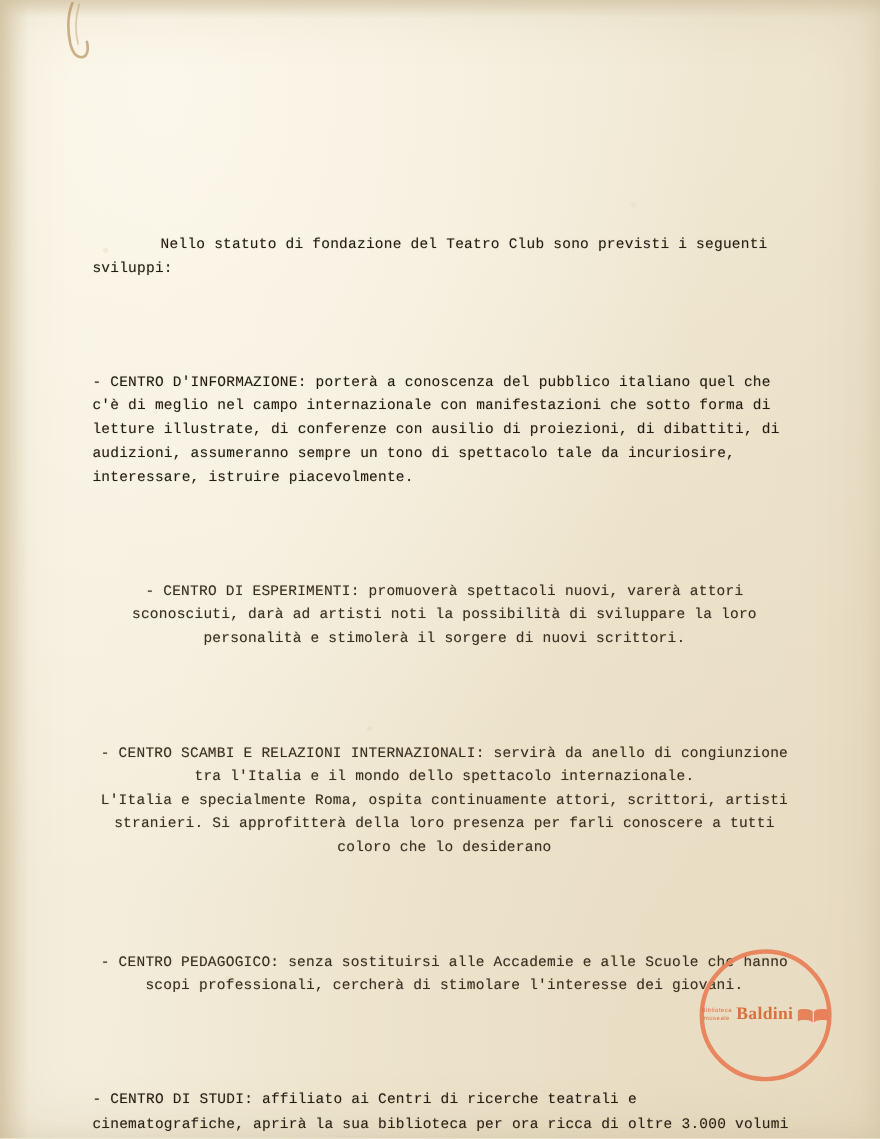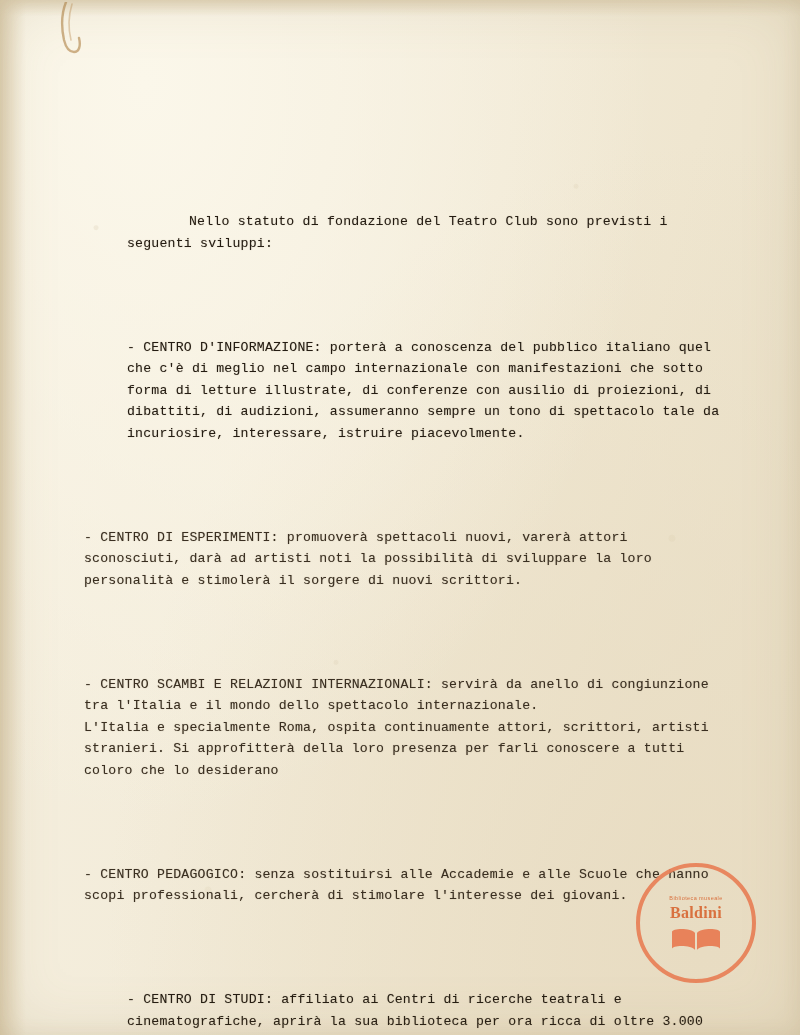--- a/index.html
+++ b/index.html
@@ -87,43 +87,43 @@
     letter-spacing: .2px;
     white-space: pre-wrap;
   }
   .para {
     margin: 0 0 18px 0;
     text-shadow: 0 0 1px rgba(60,45,25,.35);
   }
   .para:last-child { margin-bottom: 0; }
   .indent { display: inline-block; width: 62px; }
   
-  .ink-strong { color: #241c12; margin-left: 43px; }
-  .ink-soft   { color: #3a2f21; }
+  .ink-strong { color: #241c12; }
+  .ink-soft   { color: #3a2f21; text-align: center; }
 
   
   .logo {
     position: absolute;
     right: 44px;
     bottom: 52px;
     width: 120px;
     height: 120px;
   }
   .logo-ring {
     position: absolute;
     inset: 0;
     border-radius: 50%;
     border: 4px solid #e8825a;
     opacity: .95;
   }
   .logo-inner {
     position: absolute;
     inset: 0;
     display: flex;
-    flex-direction: column;
+    flex-direction: row;
     align-items: center;
     justify-content: center;
     gap: 2px;
   }
   .logo-small {
     font-family: "Liberation Sans", sans-serif;
     font-size: 5.5px;
     letter-spacing: .4px;
     color: #d9713f;
     text-align: center;

